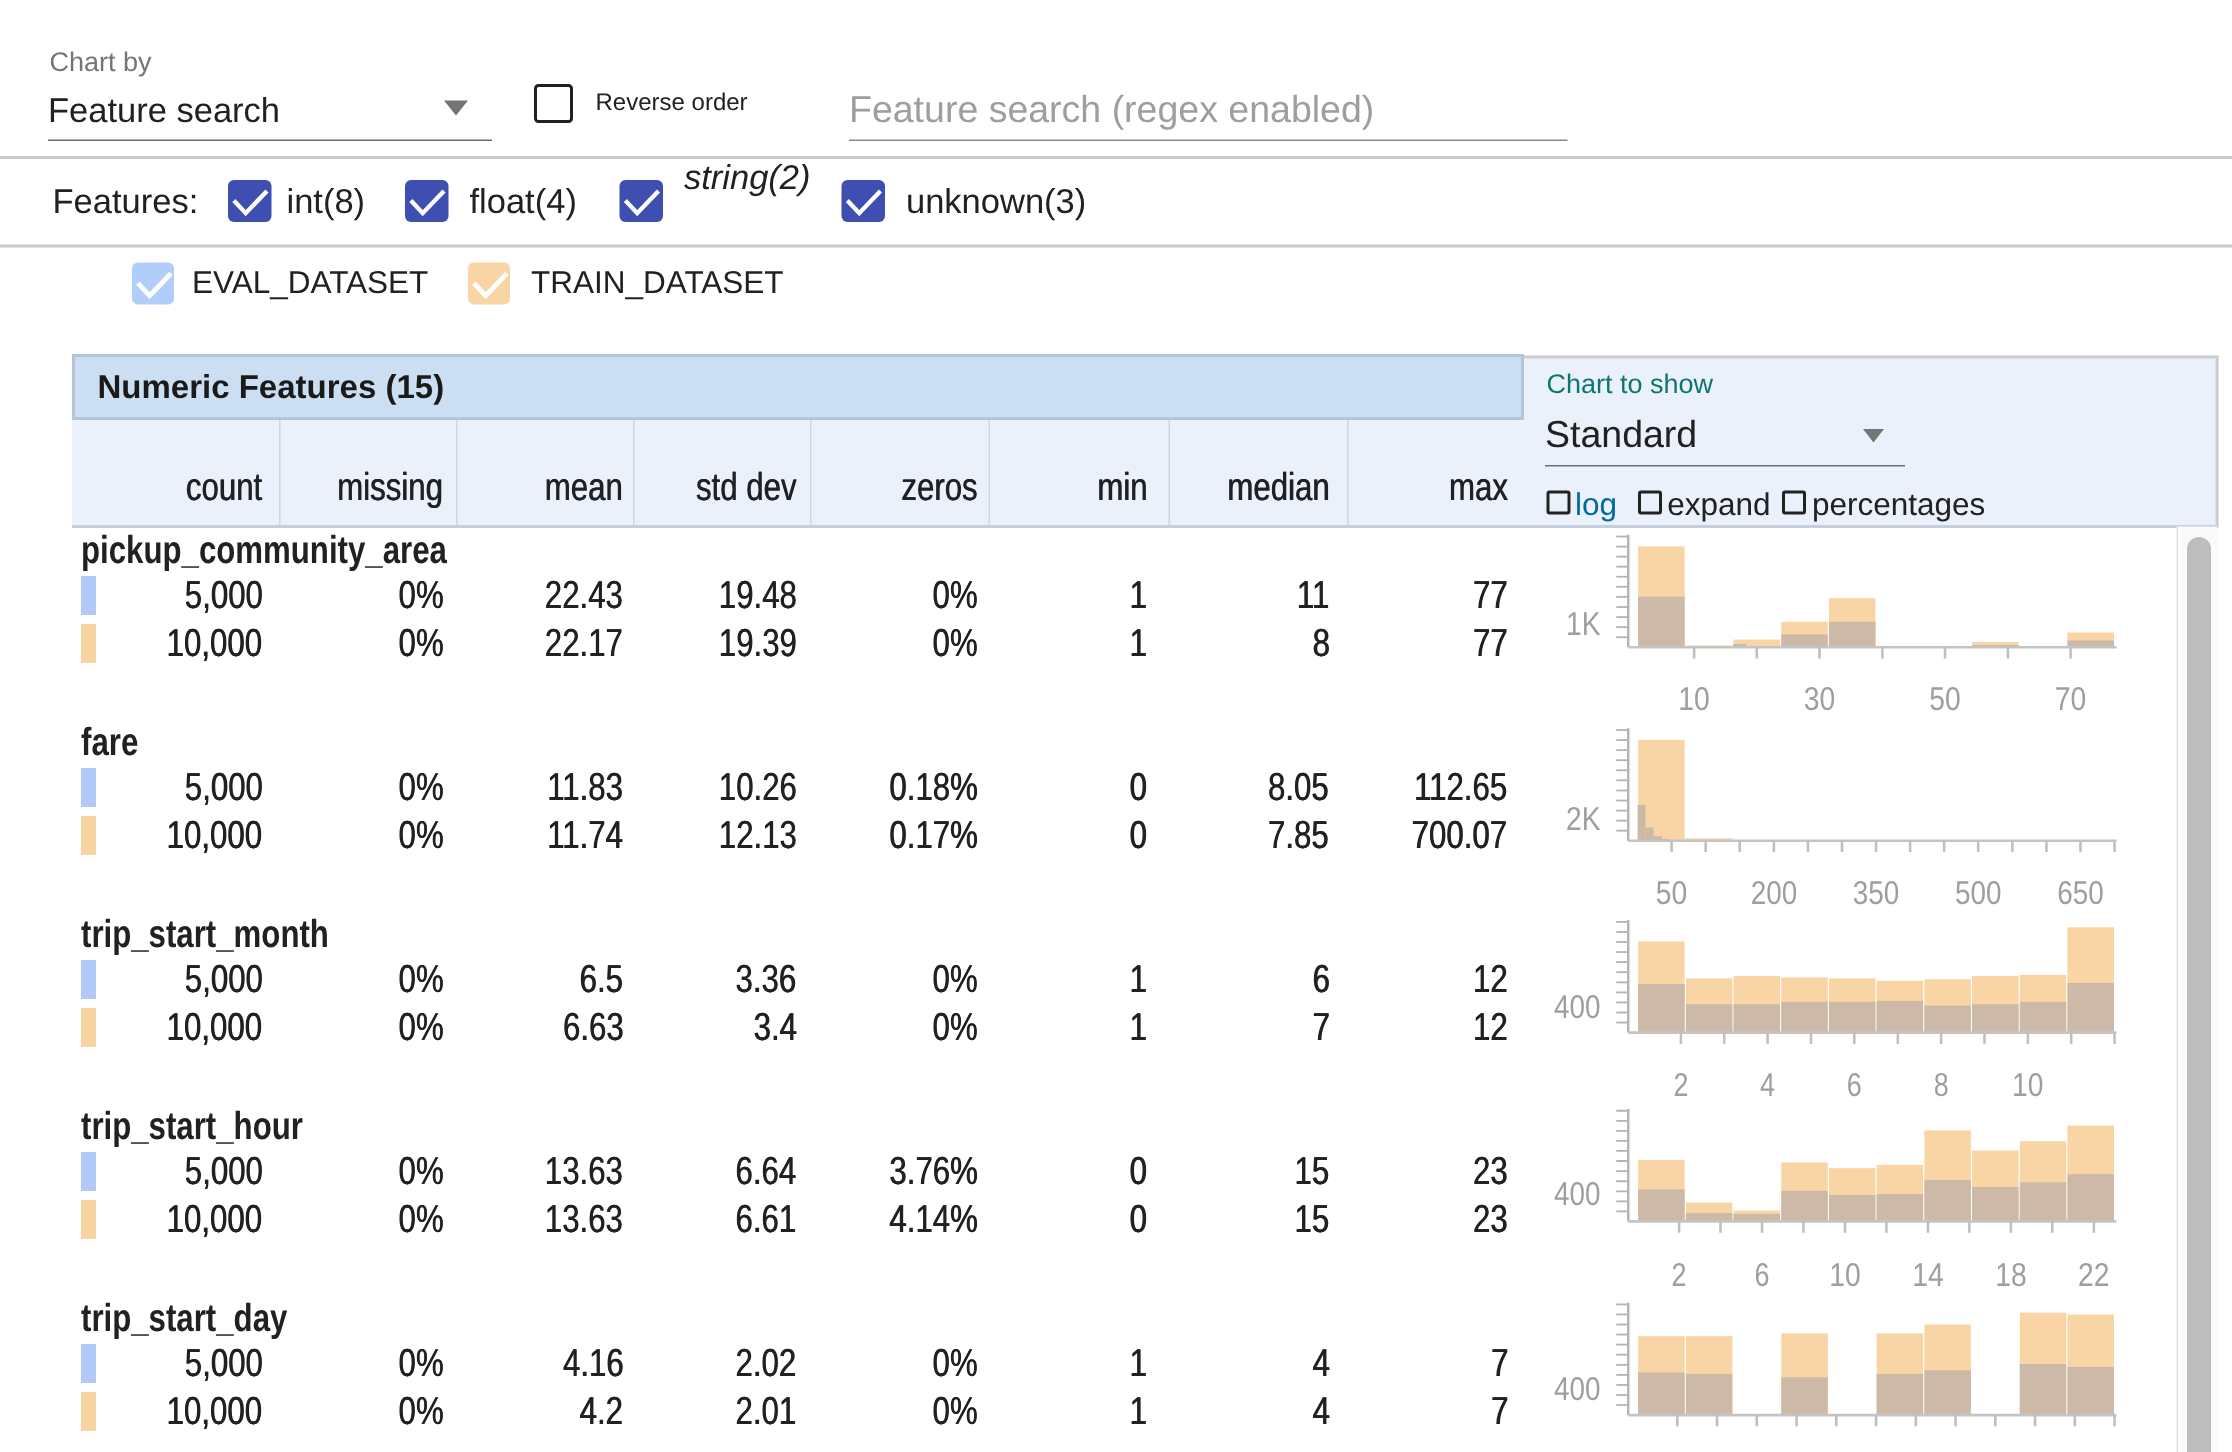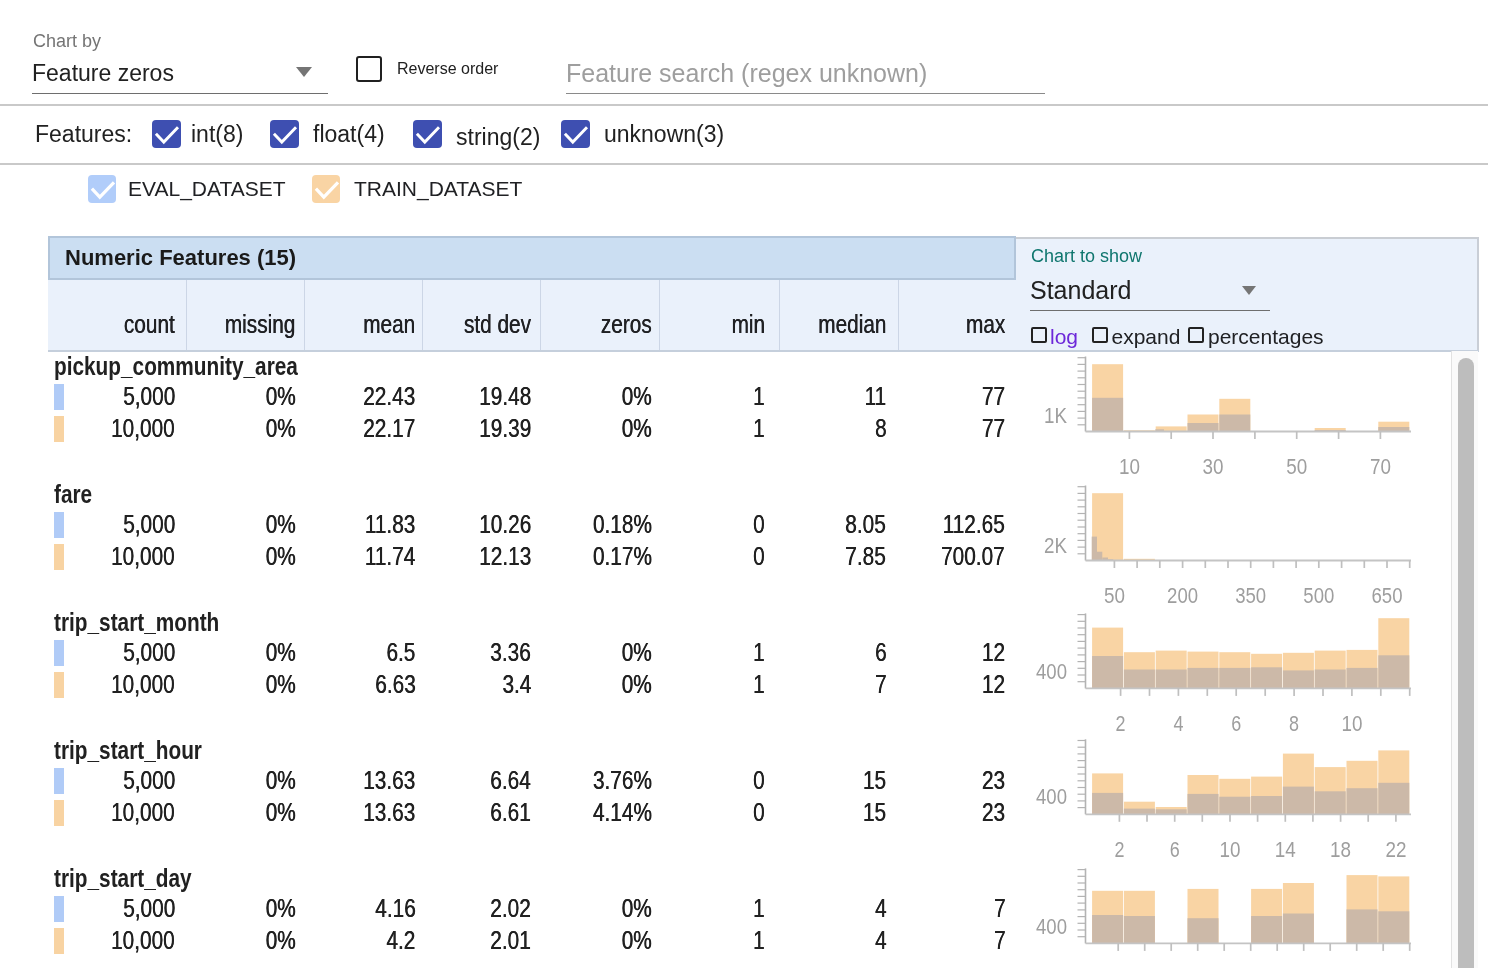--- a/index.html
+++ b/index.html
@@ -4,44 +4,44 @@
 html,body{margin:0;padding:0;width:1488px;height:968px;background:#fff;overflow:hidden;}
 body{font-family:"Liberation Sans", sans-serif;color:#212121;}
 .abs{position:absolute;}
 .num{position:absolute;font-size:26px;text-align:right;white-space:nowrap;transform:scaleX(0.8);transform-origin:100% 50%;text-shadow:0.5px 0 0 currentColor;}
 .hdrlbl{position:absolute;font-size:26px;color:#202124;text-align:right;white-space:nowrap;transform:scaleX(0.8);transform-origin:100% 50%;text-shadow:0.5px 0 0 currentColor;}
 .fname{position:absolute;font-size:26px;font-weight:bold;white-space:nowrap;transform:scaleX(0.8);transform-origin:0 50%;}
 </style></head>
 <body>
 
 <div class="abs" style="left:33px;top:31px;font-size:18px;color:#757575;">Chart by</div>
-<div class="abs" style="left:32px;top:60px;font-size:23px;color:#212121;">Feature zeros</div>
+<div class="abs" style="left:32px;top:60px;font-size:23px;color:#212121;">Feature search</div>
 <div class="abs" style="left:296px;top:67px;width:0;height:0;border-left:8.5px solid transparent;border-right:8.5px solid transparent;border-top:10px solid #757575;"></div>
 <div class="abs" style="left:32px;top:93px;width:296px;height:0;border-top:1.5px solid #6e6e6e;"></div>
 <div class="abs" style="left:356px;top:56px;width:22px;height:22px;border:2.6px solid #202020;border-radius:3px;"></div>
 <div class="abs" style="left:397px;top:60px;font-size:16px;">Reverse order</div>
-<div class="abs" style="left:566px;top:59px;font-size:25px;color:#9e9e9e;">Feature search (regex unknown)</div>
+<div class="abs" style="left:566px;top:59px;font-size:25px;color:#9e9e9e;">Feature search (regex enabled)</div>
 <div class="abs" style="left:566px;top:93px;width:479px;height:0;border-top:1.5px solid #8a8a8a;"></div>
 <div class="abs" style="left:0;top:103.5px;width:1488px;height:0;border-top:2px solid #c9c9c9;"></div>
 <div class="abs" style="left:35px;top:121px;font-size:23px;">Features:</div>
 <div class="abs" style="left:151.5px;top:119.5px;width:29px;height:28px;background:#3e4fb1;border-radius:4px;"></div>
 <svg style="position:absolute;left:151.5px;top:119.5px" width="28" height="28" viewBox="0 0 28 28">
     <path d="M3.9 13.7L11.8 22.1L26.0 7.3" fill="none" stroke="#fff" stroke-width="2.9"></path>
   </svg>
 <div class="abs" style="left:191px;top:121px;font-size:23px;">int(8)</div>
 <div class="abs" style="left:269.5px;top:119.5px;width:29px;height:28px;background:#3e4fb1;border-radius:4px;"></div>
 <svg style="position:absolute;left:269.5px;top:119.5px" width="28" height="28" viewBox="0 0 28 28">
     <path d="M3.9 13.7L11.8 22.1L26.0 7.3" fill="none" stroke="#fff" stroke-width="2.9"></path>
   </svg>
 <div class="abs" style="left:313px;top:121px;font-size:23px;">float(4)</div>
 <div class="abs" style="left:412.5px;top:119.5px;width:29px;height:28px;background:#3e4fb1;border-radius:4px;"></div>
 <svg style="position:absolute;left:412.5px;top:119.5px" width="28" height="28" viewBox="0 0 28 28">
     <path d="M3.9 13.7L11.8 22.1L26.0 7.3" fill="none" stroke="#fff" stroke-width="2.9"></path>
   </svg>
-<div class="abs" style="left:456px;top:124px;font-size:23px;">string(2)</div>
+<div class="abs" style="left:456px;top:105px;font-size:23px;font-style:italic;">string(2)</div>
 <div class="abs" style="left:560.5px;top:119.5px;width:29px;height:28px;background:#3e4fb1;border-radius:4px;"></div>
 <svg style="position:absolute;left:560.5px;top:119.5px" width="28" height="28" viewBox="0 0 28 28">
     <path d="M3.9 13.7L11.8 22.1L26.0 7.3" fill="none" stroke="#fff" stroke-width="2.9"></path>
   </svg>
 <div class="abs" style="left:604px;top:121px;font-size:23px;">unknown(3)</div>
 <div class="abs" style="left:0;top:163px;width:1488px;height:0;border-top:2px solid #c9c9c9;"></div>
 <div class="abs" style="left:88px;top:175px;width:28px;height:28px;background:#b1cdfa;border-radius:4px;"></div>
 <svg style="position:absolute;left:88px;top:175px" width="28" height="28" viewBox="0 0 28 28">
     <path d="M3.9 13.7L11.8 22.1L26.0 7.3" fill="none" stroke="#fff" stroke-width="3.2"></path>
   </svg>
@@ -69,21 +69,21 @@
 <div class="hdrlbl" style="right:723.5px;top:309px;">min</div>
 <div class="hdrlbl" style="right:602px;top:309px;">median</div>
 <div class="hdrlbl" style="right:483px;top:309px;">max</div>
 <div class="abs" style="left:47.8px;top:349.5px;width:1431.2px;height:0;border-top:2px solid #c5cfdc;"></div>
 <div class="abs" style="left:1015.8px;top:236.5px;width:463.2px;height:113.5px;background:#eaf1fb;border-top:2px solid #c9cdd3;border-right:2px solid #c9ced6;box-sizing:border-box;"></div>
 <div class="abs" style="left:1031px;top:246px;font-size:18px;color:#0f766e;">Chart to show</div>
 <div class="abs" style="left:1030px;top:276px;font-size:25px;color:#212121;">Standard</div>
 <div class="abs" style="left:1241.5px;top:286px;width:0;height:0;border-left:7.5px solid transparent;border-right:7.5px solid transparent;border-top:9px solid #757575;"></div>
 <div class="abs" style="left:1029.5px;top:310px;width:240px;height:0;border-top:1.5px solid #6e6e6e;"></div>
 <div class="abs" style="left:1031px;top:327px;width:12px;height:12px;border:2.5px solid #222;border-radius:2px;"></div>
-<div class="abs" style="left:1050px;top:325px;font-size:21px;color:#6d28d9;text-align:center;">log</div>
+<div class="abs" style="left:1050px;top:325px;font-size:21px;color:#0369a1;text-align:center;">log</div>
 <div class="abs" style="left:1092px;top:327px;width:12px;height:12px;border:2.5px solid #222;border-radius:2px;"></div>
 <div class="abs" style="left:1111.5px;top:325px;font-size:21px;color:#202124;">expand</div>
 <div class="abs" style="left:1188px;top:327px;width:12px;height:12px;border:2.5px solid #222;border-radius:2px;"></div>
 <div class="abs" style="left:1208px;top:325px;font-size:21px;color:#202124;">percentages</div>
 <div class="fname" style="left:54px;top:351px;">pickup_community_area</div>
 <div class="abs" style="left:54px;top:384px;width:10px;height:26px;background:#b0cbf7;"></div>
 <div class="abs" style="left:54px;top:416px;width:10px;height:26px;background:#f8d3a2;"></div>
 <div class="num" style="right:1313px;top:381px;">5,000</div>
 <div class="num" style="right:1192.5px;top:381px;">0%</div>
 <div class="num" style="right:1072.5px;top:381px;">22.43</div>

